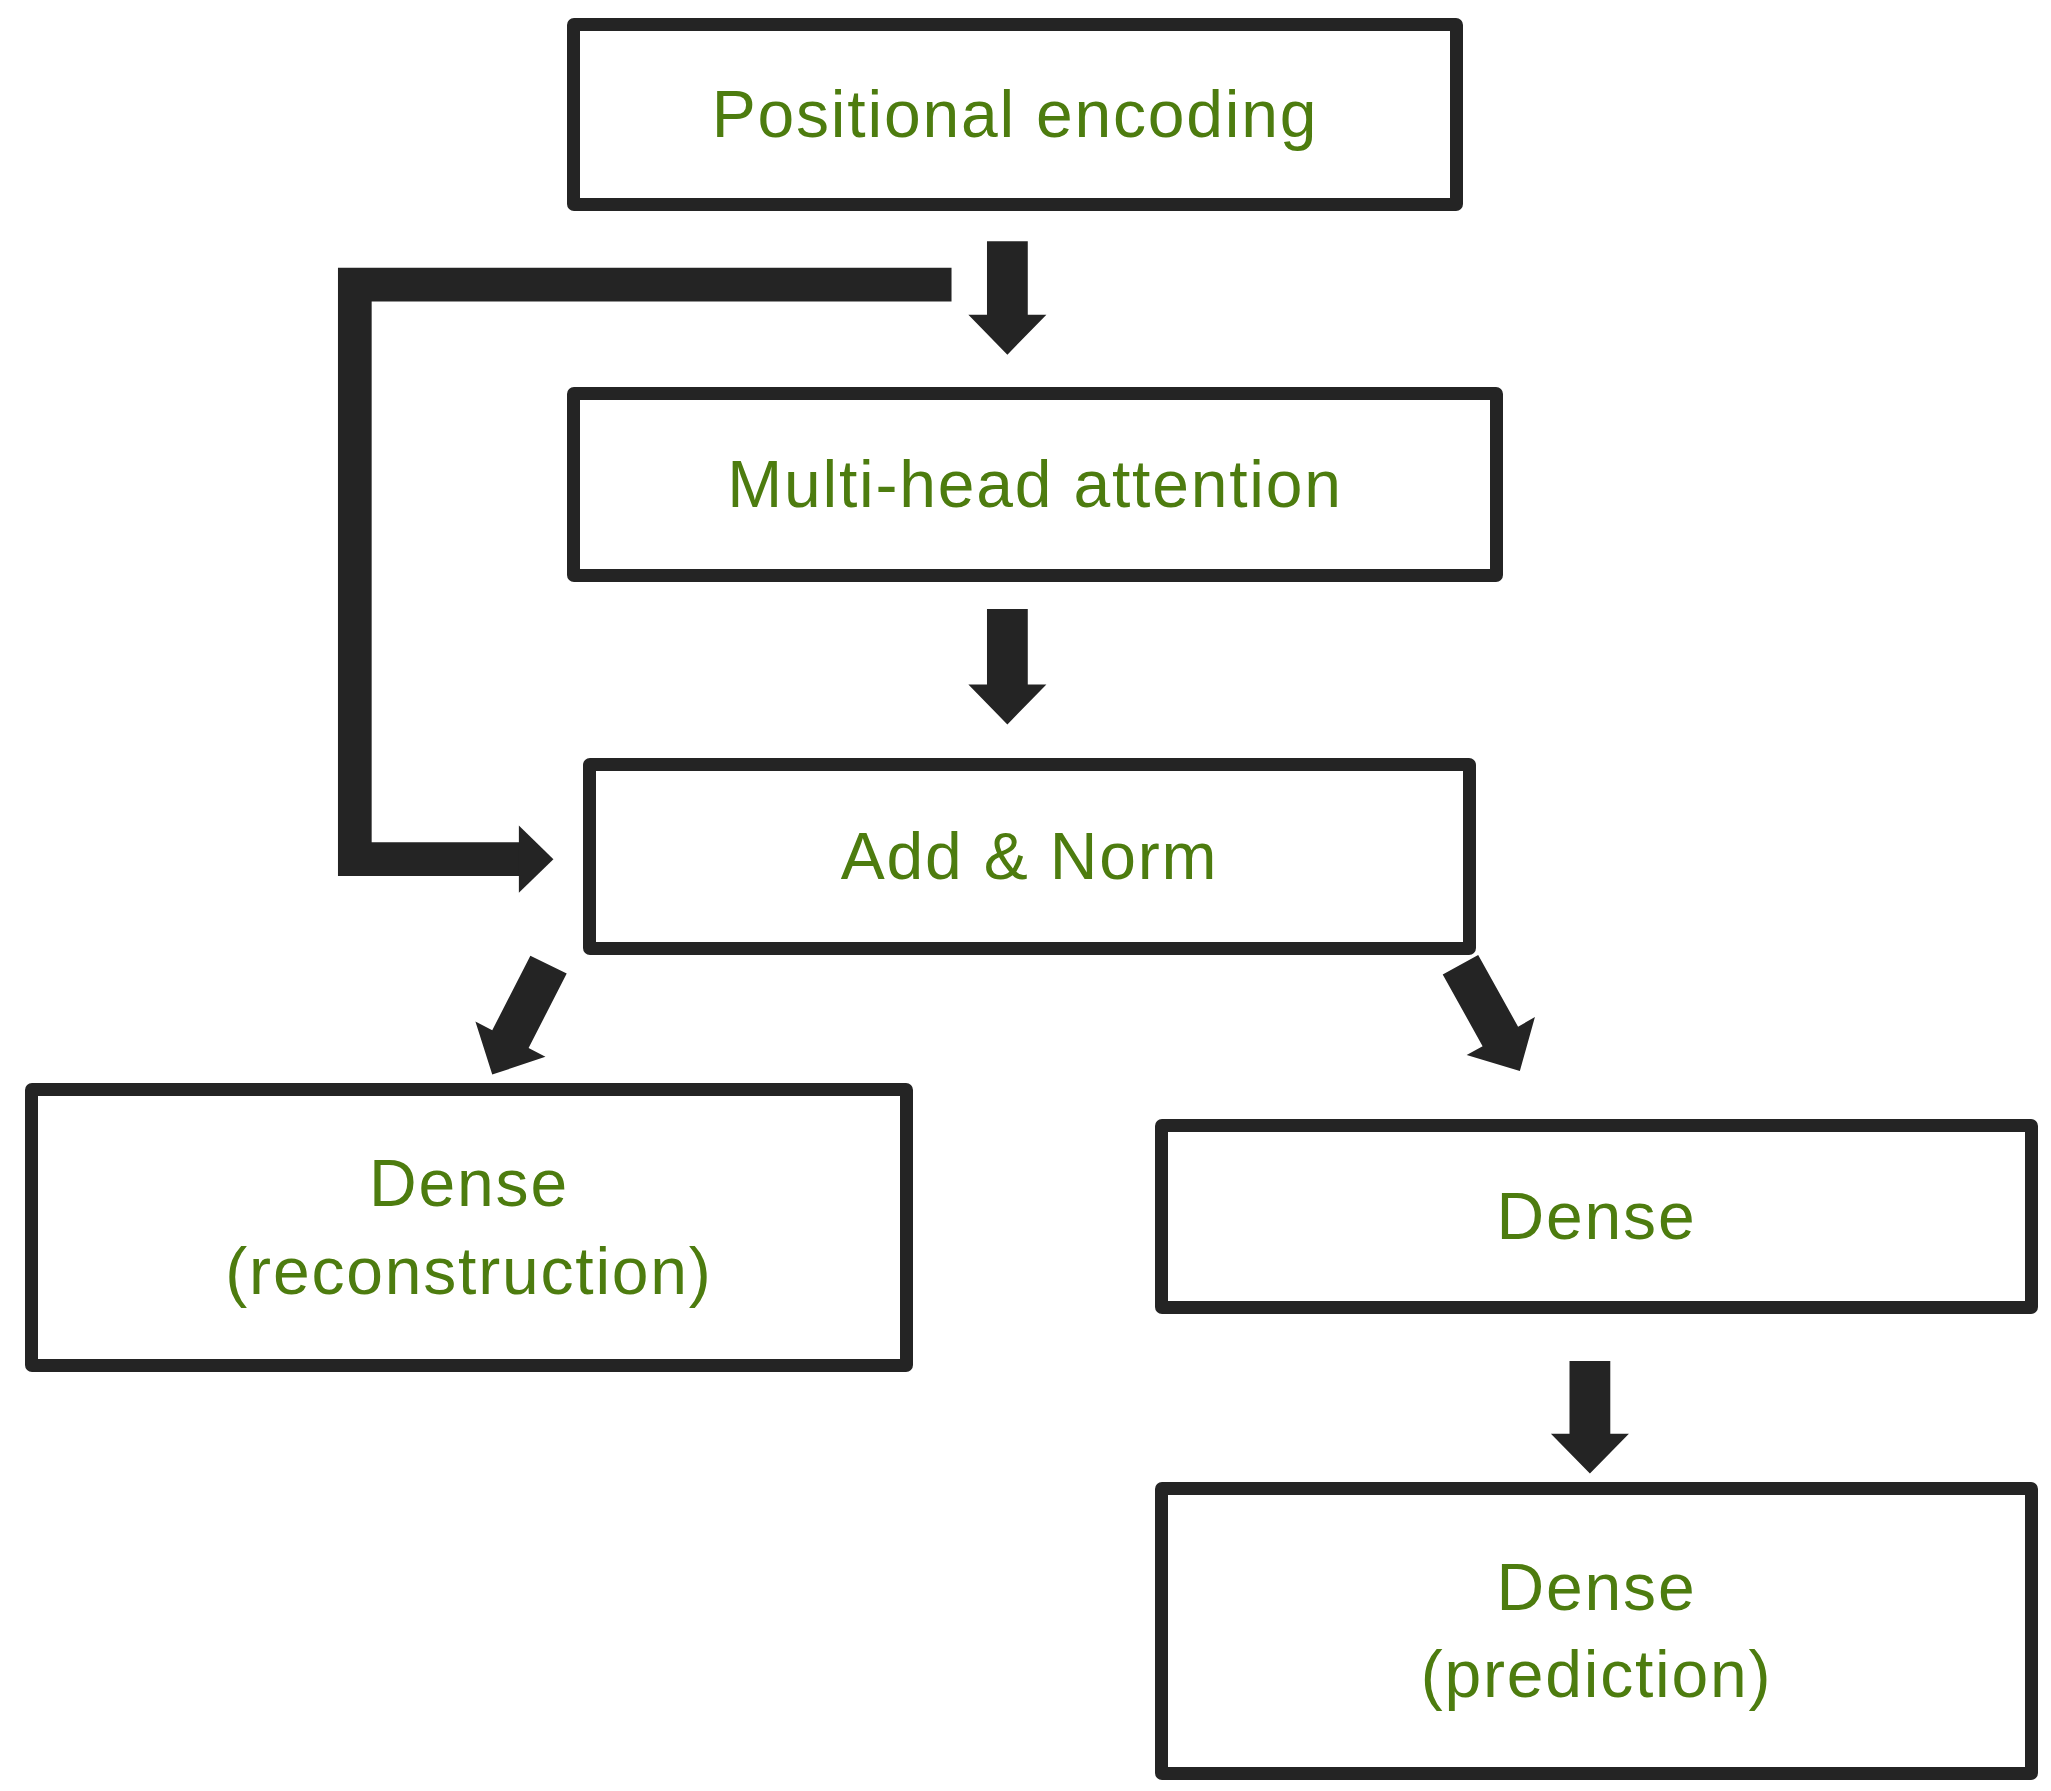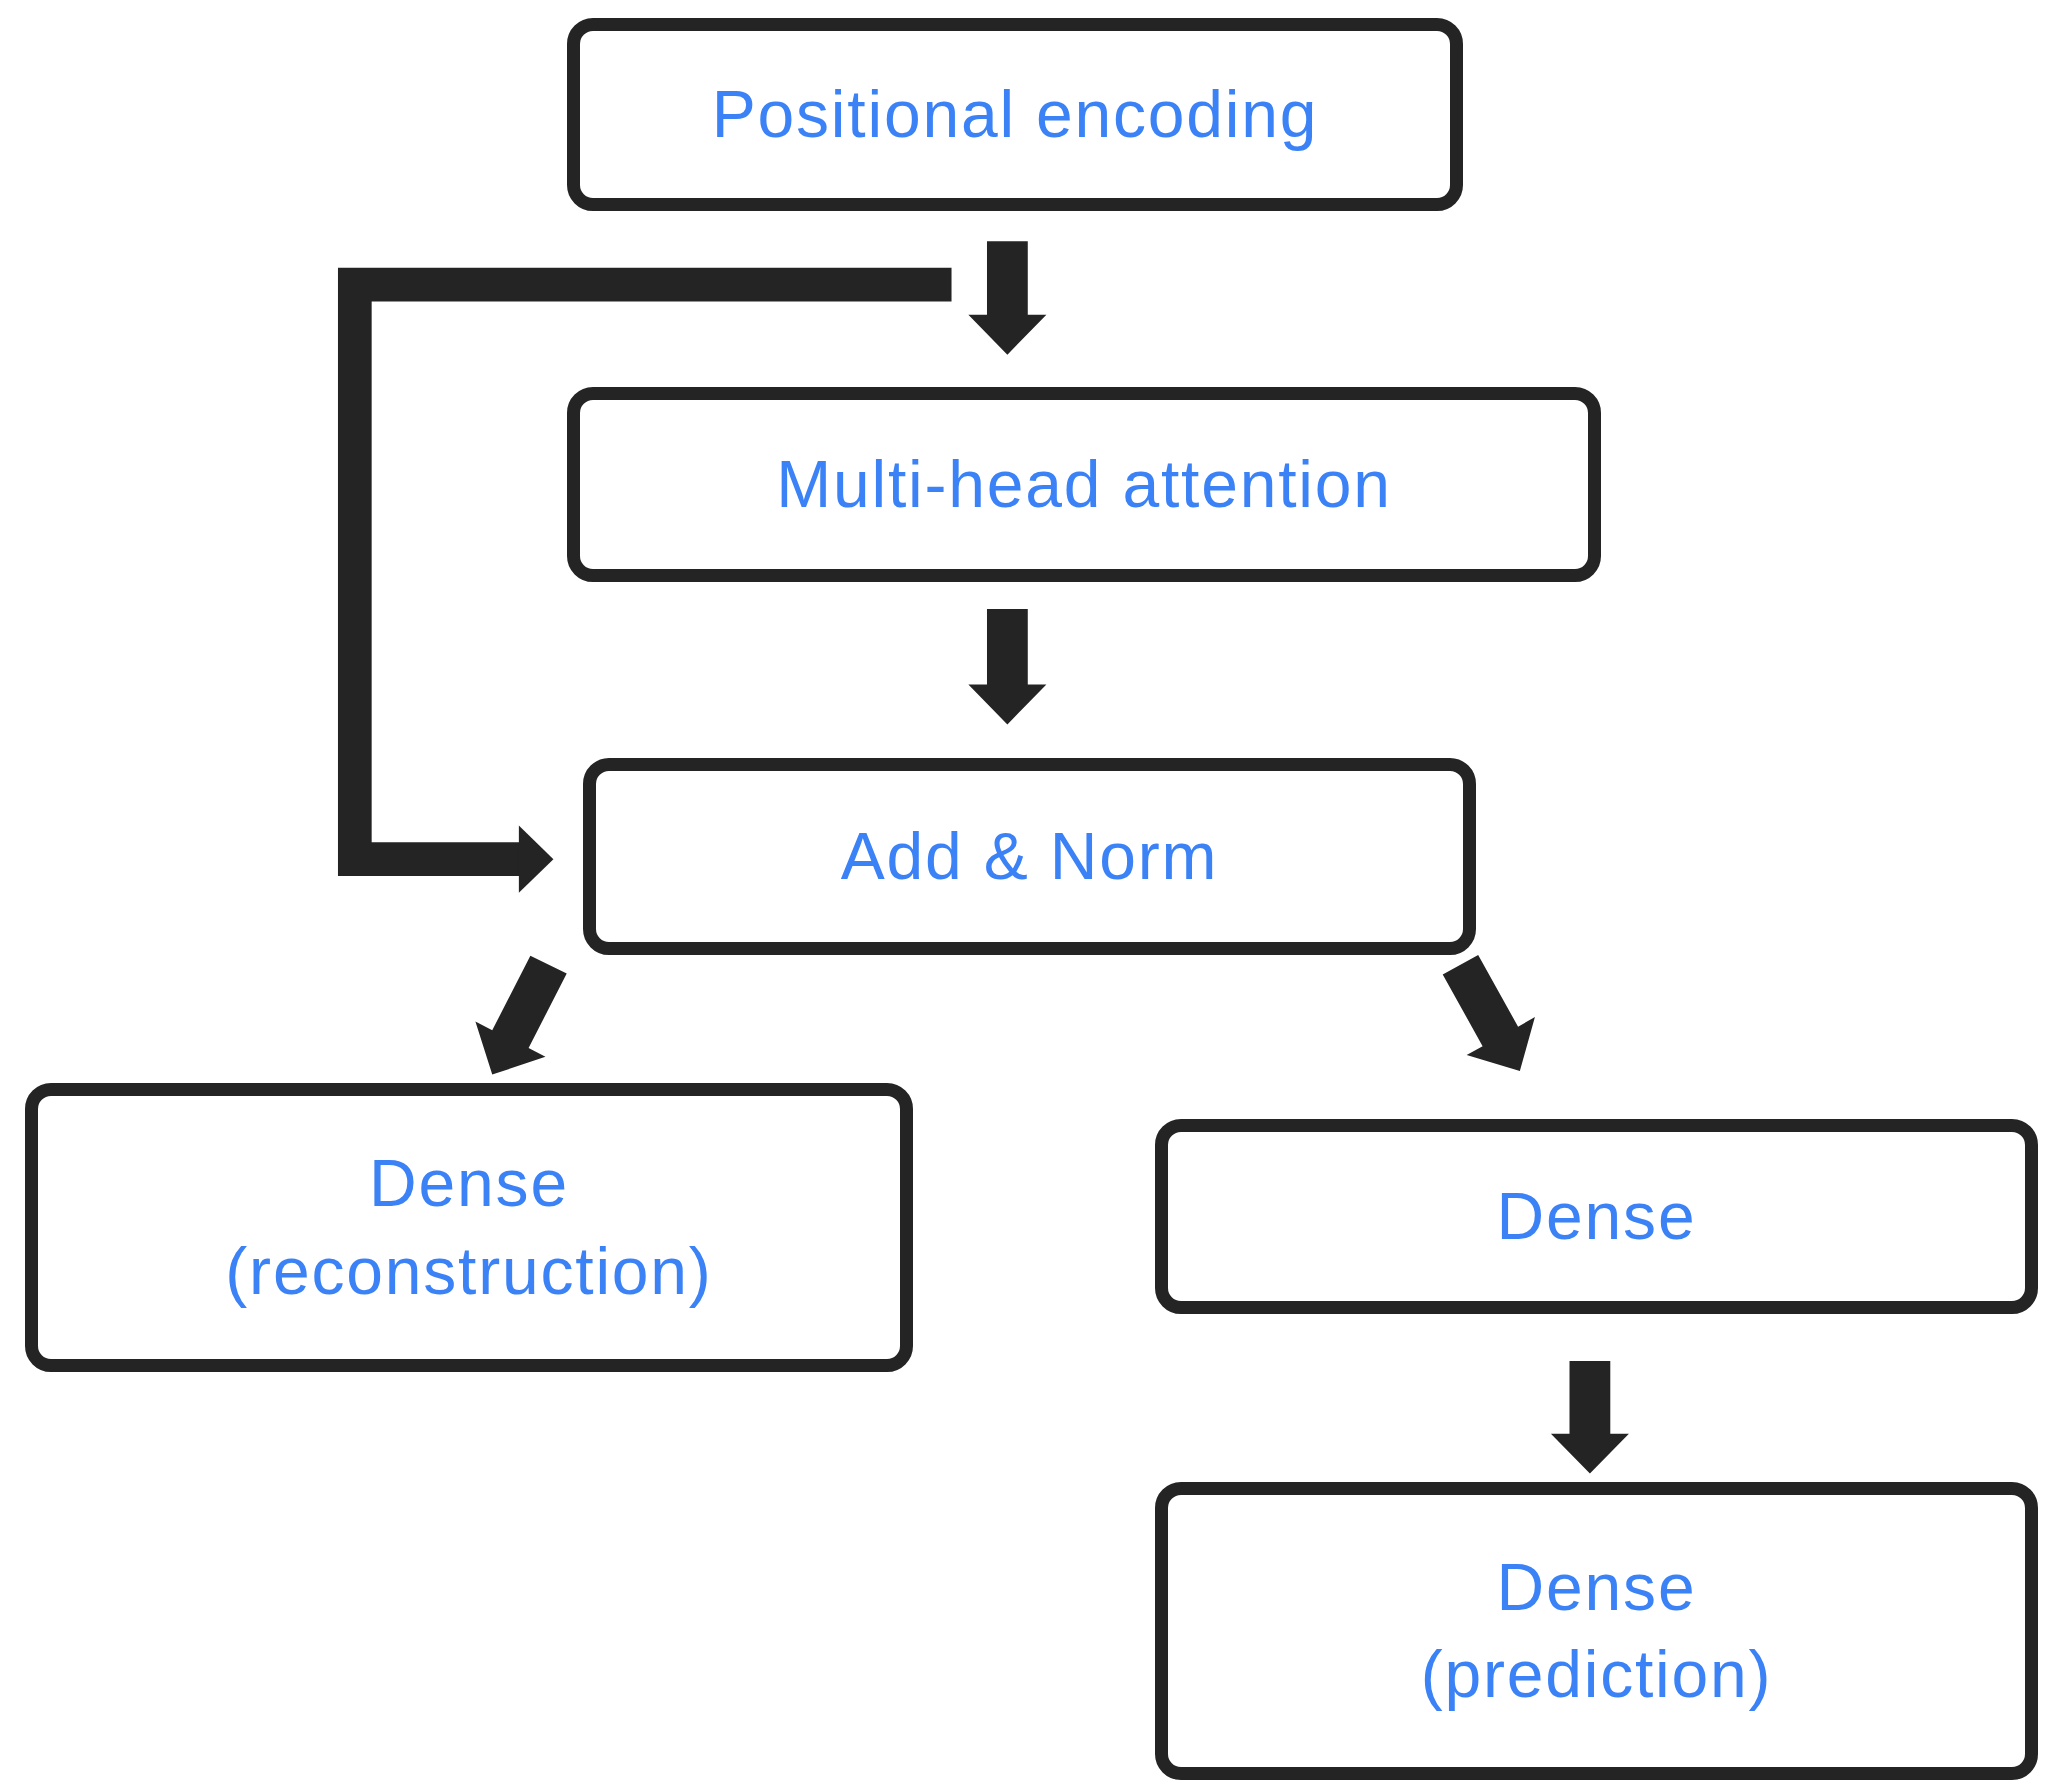--- a/index.html
+++ b/index.html
@@ -19,38 +19,38 @@
     position: absolute;
     left: 0;
     top: 0;
     width: 2052px;
     height: 1791px;
   }
   .node {
     position: absolute;
     box-sizing: border-box;
     border: 13.3px solid #242424;
-    border-radius: 26px;
+    border-radius: 7px;
     background: #ffffff;
     display: flex;
     flex-direction: column;
     align-items: center;
     justify-content: center;
     text-align: center;
-    color: #3b82f6;
+    color: #4d7c0f;
     font-size: 66px;
     letter-spacing: 1.8px;
     line-height: 1.32;
   }
   .node .label, .node .sublabel {
     white-space: nowrap;
   }
   
   #node-positional-encoding { left: 567px;  top: 17.7px;   width: 896px; height: 193px; }
-  #node-multi-head-attention{ left: 567px;  top: 387px;  width: 1034px; height: 195px; }
+  #node-multi-head-attention{ left: 567px;  top: 387px;  width: 936px; height: 195px; }
   #node-add-norm            { left: 583px;  top: 758px;  width: 893px; height: 197px; }
   #node-dense-reconstruction{ left: 25px;   top: 1083px; width: 888px; height: 289px; }
   #node-dense               { left: 1155px; top: 1119px; width: 883px;  height: 195px; }
   #node-dense-prediction    { left: 1155px; top: 1482px; width: 883px;  height: 298px; }
 </style>
 </head>
 <body>
 
 <div class="canvas">
 

